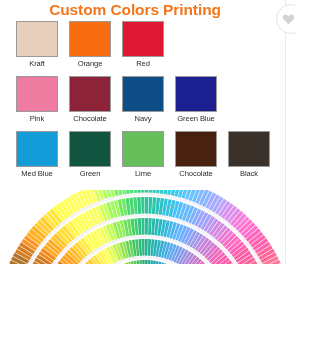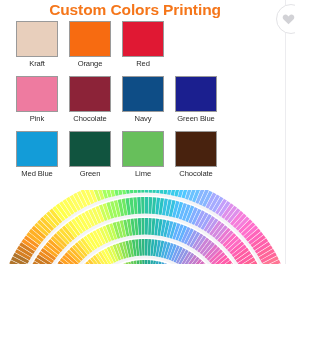--- a/index.html
+++ b/index.html
@@ -173,20 +173,24 @@
         <div class="swatch-chip" style="background: rgb(17, 84, 63);"></div>
         <div class="swatch-label">Green</div>
       </div>
       <div class="swatch-cell">
         <div class="swatch-chip" style="background: rgb(103, 191, 91);"></div>
         <div class="swatch-label">Lime</div>
       </div>
       <div class="swatch-cell">
         <div class="swatch-chip" style="background: rgb(72, 34, 14);"></div>
         <div class="swatch-label">Chocolate</div>
+      </div>
+      <div class="swatch-cell">
+        <div class="swatch-chip" style="background: rgb(58, 49, 43);"></div>
+        <div class="swatch-label">Black</div>
       </div>
     </div>
 
   </div>
 
   <div class="fandeck">
     <svg id="fan-svg" width="285" height="150" viewBox="0 0 285 150" aria-hidden="true">
         <g>
           <path d="M119.01583849750351,134.09261308573497 L101.02680361115978,133.46442214508997 A44,44 0 0 1 101.13700646611369,131.53044696736762 L119.08095836633991,132.94980957162633 A26,26 0 0 0 119.01583849750351,134.09261308573497 Z" fill="rgb(179,170,85)"></path>
           <path d="M119.0963187152516,132.76408946999766 L101.16300090273347,131.21615141076524 A44,44 0 0 1 101.37202853878117,129.29034973233252 L119.21983504564342,131.62611575092376 A26,26 0 0 0 119.0963187152516,132.76408946999766 Z" fill="rgb(179,170,85)"></path>

